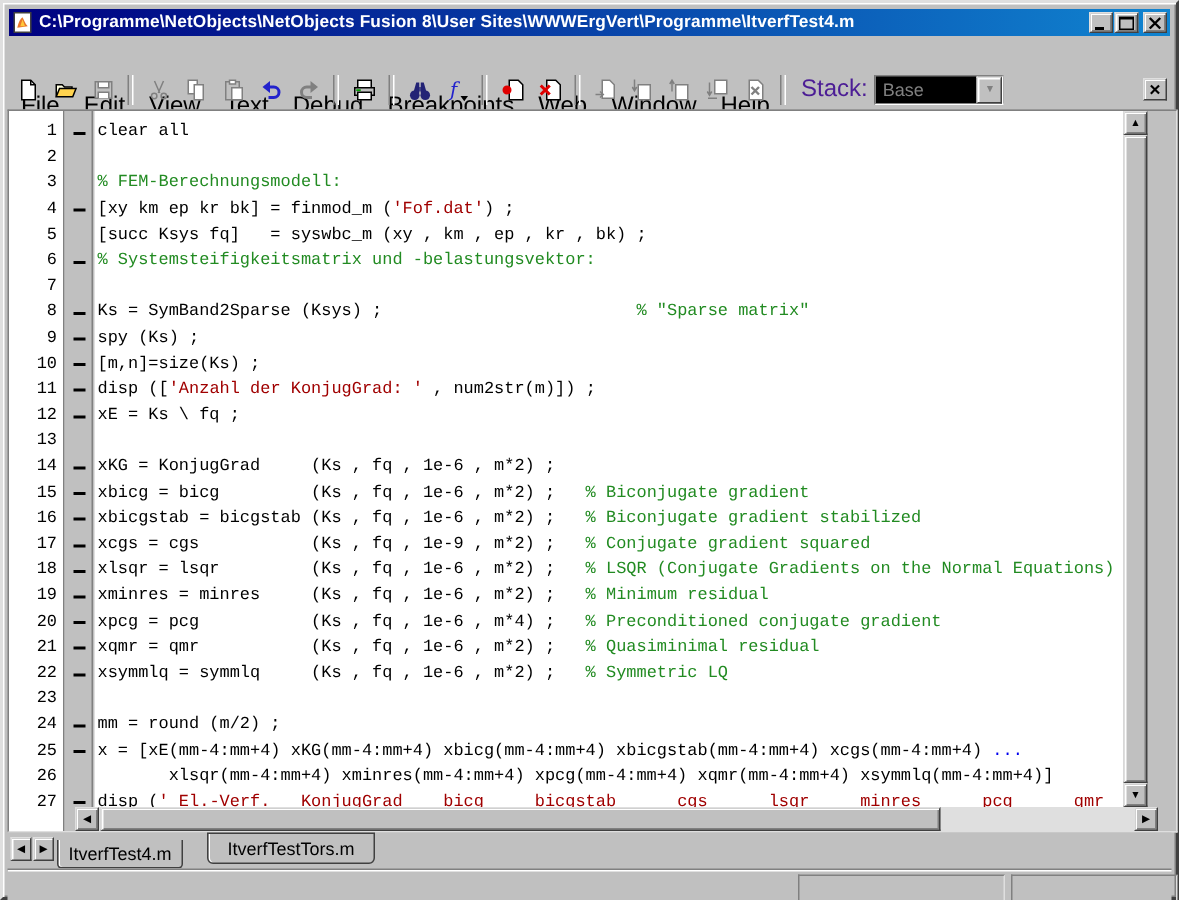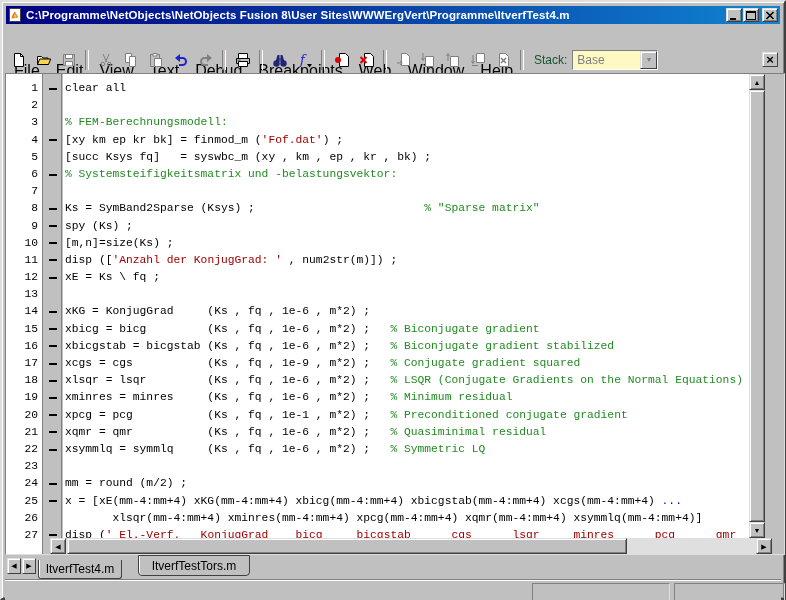--- a/index.html
+++ b/index.html
@@ -24,22 +24,22 @@
     box-shadow:0 1px 0 #fff;margin-top:36px;}
   .menu-item{padding:1px 8px;white-space:nowrap;}
   .menu-item u{text-decoration:underline;}
   
   .toolbar{position:absolute;left:4px;top:44px;right:4px;height:27px;display:flex;
     align-items:center;border-bottom:1px solid #808080;box-shadow:0 1px 0 #fff;}
   .tb-buttons{display:flex;align-items:center;height:100%;}
   .tb-btn{width:25px;height:23px;display:flex;align-items:center;justify-content:center;}
   .tb-sep{width:2px;height:20px;margin:0 4px;border-left:1px solid #808080;border-right:1px solid #fff;}
   .stack-group{display:flex;align-items:center;margin-left:6px;}
-  .stack-label{font-size:12px;color:#14532d;margin-right:5px;}
-  .combo{width:86px;height:20px;background:#fef9c3;border:1px solid;
+  .stack-label{font-size:16px;color:#4c1d95;margin-right:5px;}
+  .combo{width:86px;height:20px;background:#000000;border:1px solid;
     border-color:#808080 #fff #fff #808080;display:flex;align-items:center;box-sizing:border-box;gap:11px;}
   .combo-value{flex:1;font-size:12px;color:#808080;padding-left:4px;}
   .combo-btn{width:17px;height:18px;background:#c0c0c0;border:1px solid;
     border-color:#dfdfdf #404040 #404040 #dfdfdf;box-shadow:inset 1px 1px 0 #fff;
     display:flex;align-items:center;justify-content:center;font-size:7px;color:#808080;box-sizing:border-box;}
   .toolbar-close{margin-left:auto;margin-right:2px;width:16px;height:15px;background:#c0c0c0;
     border:1px solid;border-color:#dfdfdf #404040 #404040 #dfdfdf;box-shadow:inset 1px 1px 0 #fff;
     display:flex;align-items:center;justify-content:center;font-size:13px;font-weight:bold;
     line-height:1;box-sizing:border-box;}
   
@@ -383,21 +383,21 @@
         <div class="code-line"><span class="c-code">[m,n]=size(Ks) ;</span></div>
         <div class="code-line"><span class="c-code">disp ([</span><span class="c-string">'Anzahl der KonjugGrad: '</span><span class="c-code"> , num2str(m)]) ;</span></div>
         <div class="code-line"><span class="c-code">xE = Ks \ fq ;</span></div>
         <div class="code-line"></div>
         <div class="code-line"><span class="c-code">xKG = KonjugGrad     (Ks , fq , 1e-6 , m*2) ;</span></div>
         <div class="code-line"><span class="c-code">xbicg = bicg         (Ks , fq , 1e-6 , m*2) ;</span><span class="c-comment">   % Biconjugate gradient</span></div>
         <div class="code-line"><span class="c-code">xbicgstab = bicgstab (Ks , fq , 1e-6 , m*2) ;</span><span class="c-comment">   % Biconjugate gradient stabilized</span></div>
         <div class="code-line"><span class="c-code">xcgs = cgs           (Ks , fq , 1e-9 , m*2) ;</span><span class="c-comment">   % Conjugate gradient squared</span></div>
         <div class="code-line"><span class="c-code">xlsqr = lsqr         (Ks , fq , 1e-6 , m*2) ;</span><span class="c-comment">   % LSQR (Conjugate Gradients on the Normal Equations)</span></div>
         <div class="code-line"><span class="c-code">xminres = minres     (Ks , fq , 1e-6 , m*2) ;</span><span class="c-comment">   % Minimum residual</span></div>
-        <div class="code-line"><span class="c-code">xpcg = pcg           (Ks , fq , 1e-1 , m*2) ;</span><span class="c-comment">   % Preconditioned conjugate gradient</span></div>
+        <div class="code-line"><span class="c-code">xpcg = pcg           (Ks , fq , 1e-6 , m*4) ;</span><span class="c-comment">   % Preconditioned conjugate gradient</span></div>
         <div class="code-line"><span class="c-code">xqmr = qmr           (Ks , fq , 1e-6 , m*2) ;</span><span class="c-comment">   % Quasiminimal residual</span></div>
         <div class="code-line"><span class="c-code">xsymmlq = symmlq     (Ks , fq , 1e-6 , m*2) ;</span><span class="c-comment">   % Symmetric LQ</span></div>
         <div class="code-line"></div>
         <div class="code-line"><span class="c-code">mm = round (m/2) ;</span></div>
         <div class="code-line"><span class="c-code">x = [xE(mm-4:mm+4) xKG(mm-4:mm+4) xbicg(mm-4:mm+4) xbicgstab(mm-4:mm+4) xcgs(mm-4:mm+4) </span><span class="c-cont">...</span></div>
         <div class="code-line"><span class="c-code">       xlsqr(mm-4:mm+4) xminres(mm-4:mm+4) xpcg(mm-4:mm+4) xqmr(mm-4:mm+4) xsymmlq(mm-4:mm+4)]</span></div>
         <div class="code-line"><span class="c-code">disp (</span><span class="c-string">' El.-Verf.   KonjugGrad    bicg     bicgstab      cgs      lsqr     minres      pcg      qmr</span></div>
       </div>
 
     <div class="vscroll">

